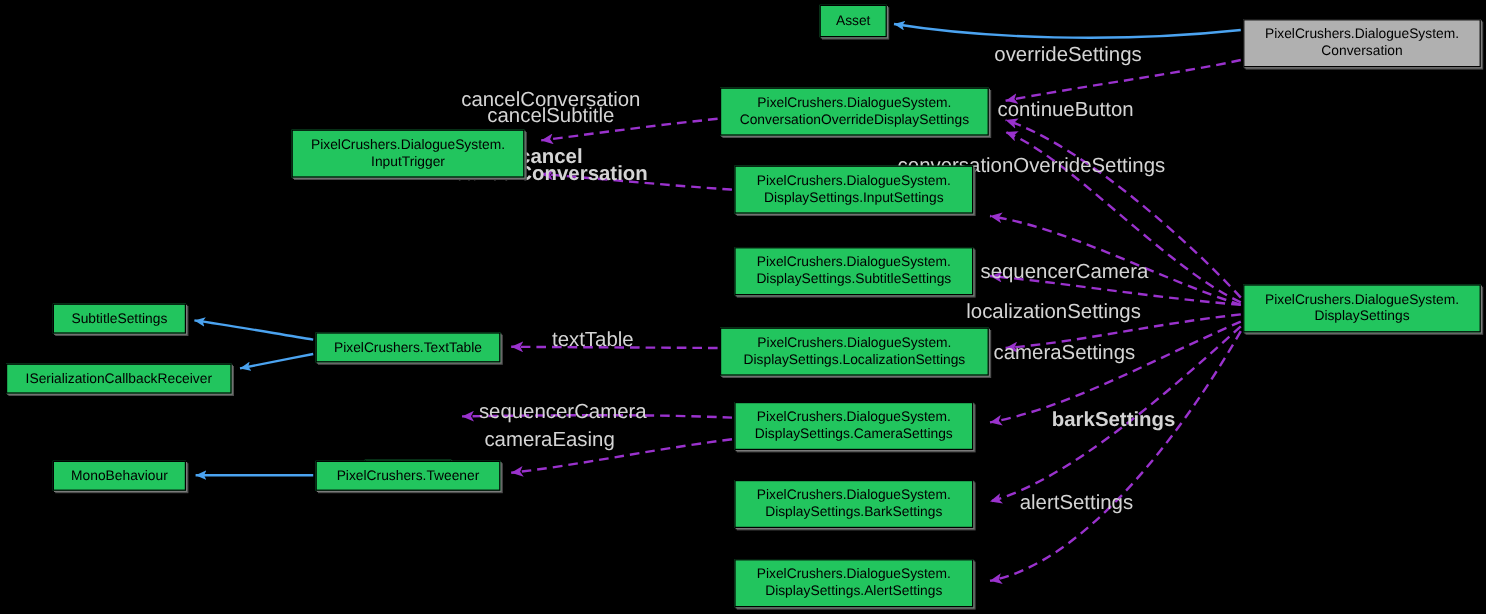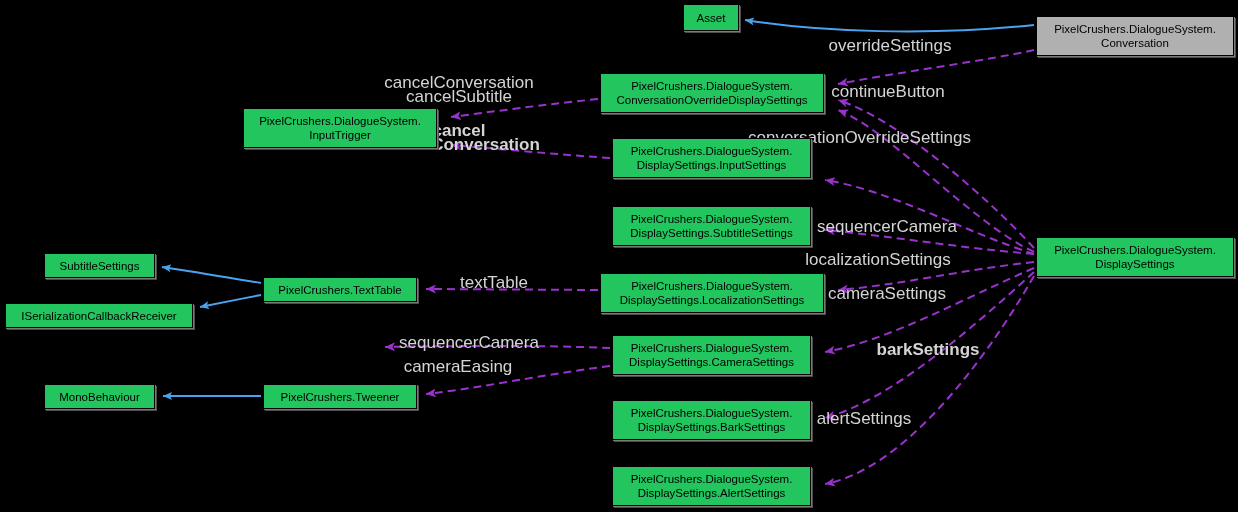--- a/index.html
+++ b/index.html
@@ -177,17 +177,17 @@
   <div class="elabel" style="left: 359px; top: 76px; width: 200px;">cancelConversation
 cancelSubtitle</div>
   <div class="elabel" style="left: 359px; top: 124px; width: 200px; font-weight: bold;">cancel
 cancelConversation</div>
   <div class="elabel" style="left: 788px; top: 85px; width: 200px;">continueButton</div>
   <div class="elabel" style="left: 748px; top: 131px; width: 200px;">conversationOverrideSettings</div>
   <div class="elabel" style="left: 787px; top: 220px; width: 200px;">sequencerCamera</div>
   <div class="elabel" style="left: 778px; top: 253px; width: 200px;">localizationSettings</div>
   <div class="elabel" style="left: 787px; top: 287px; width: 200px;">cameraSettings</div>
   <div class="elabel" style="left: 828px; top: 343px; width: 200px; font-weight: bold;">barkSettings</div>
-  <div class="elabel" style="left: 764px; top: 412px; width: 200px;">alertSettings</div>
+  <div class="elabel" style="left: 797px; top: 412px; width: 200px;">alertSettings</div>
   <div class="elabel" style="left: 394px; top: 276px; width: 200px;">textTable</div>
   <div class="elabel" style="left: 369px; top: 336px; width: 200px;">sequencerCamera</div>
   <div class="elabel" style="left: 358px; top: 360px; width: 200px;">cameraEasing</div>
 </div>
 
 </body></html>

